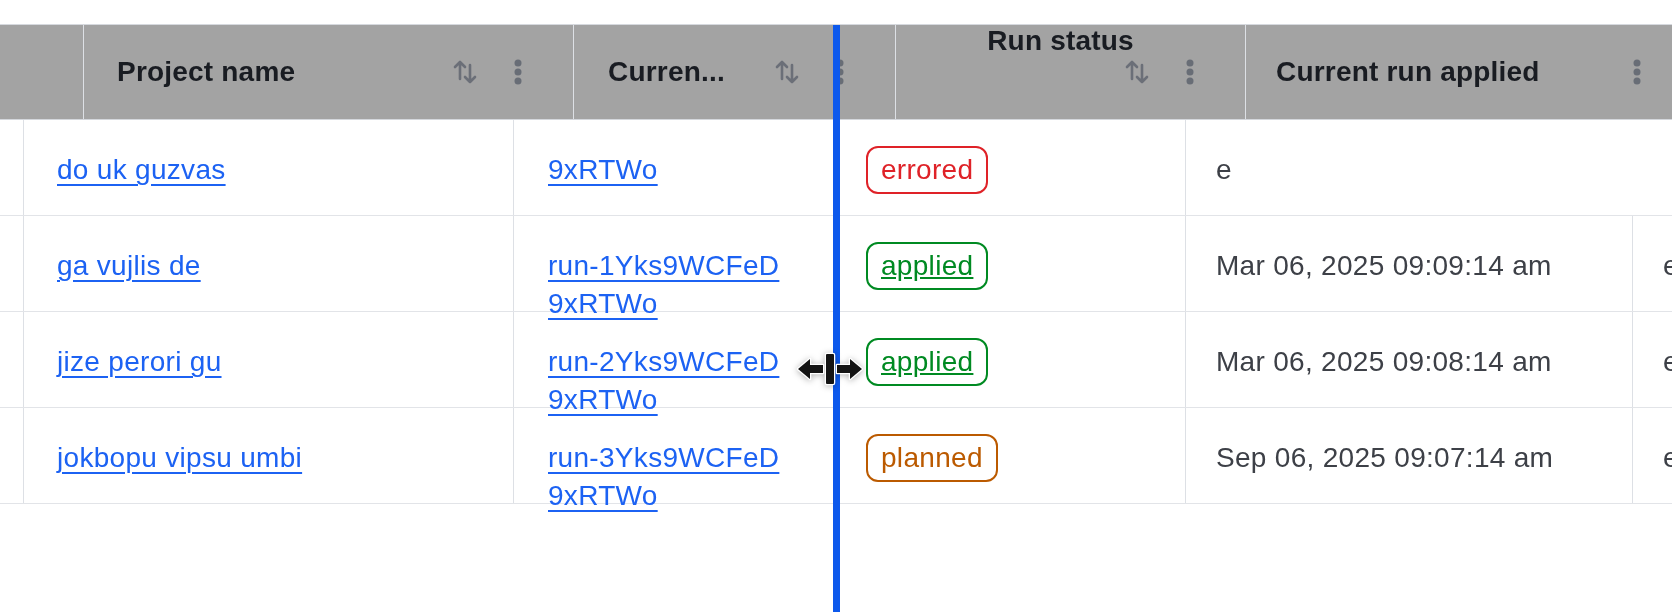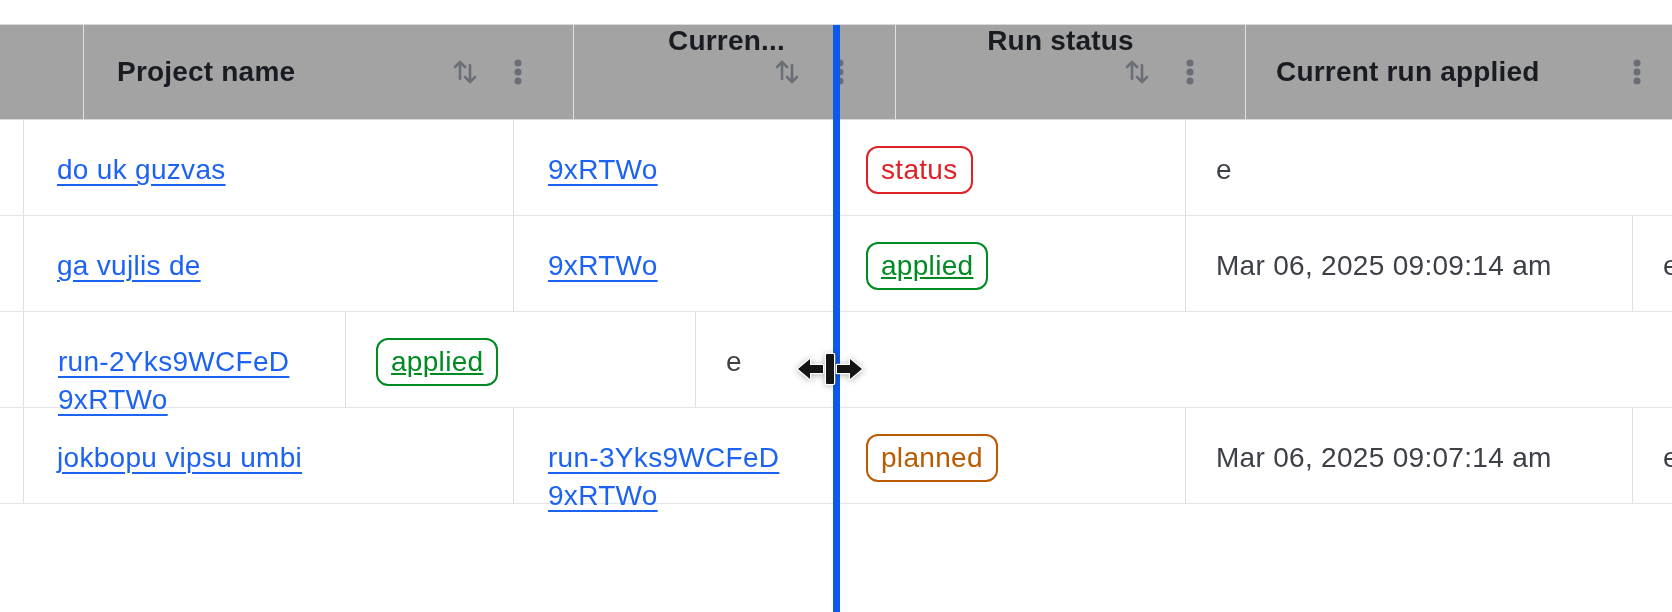--- a/index.html
+++ b/index.html
@@ -17,21 +17,21 @@
   }
   .tr { display:flex; height:96px; border-bottom:1px solid #e2e4e8; background:#fff; }
   .th, .td { height:100%; border-right:1px solid #dde0e5; flex-shrink:0; }
   .c0 { width:24px; }
   .c1 { width:490px; }
   .c2 { width:322px; }
   .c3 { width:350px;flex-direction:column; }
   .c4 { width:447px; }
   .c5 { flex:1 1 auto; border-right:none; }
   .th { display:flex; align-items:center; padding-left:33px; padding-right:50px; }
-  .th.c2 { padding-left:34px;flex-direction:column; }
+  .th.c2 { padding-left:34px; }
   .th.c3, .th.c4, .th.c5 { padding-left:30px; }
   .th-label {
     font-weight:700; color:#191c22; font-size:28px; letter-spacing:0.2px;
     white-space:nowrap; overflow:hidden; text-overflow:ellipsis;
   }
   .th-icons { margin-left:auto; display:flex; align-items:center; gap:34px; }
   .icon-btn { display:inline-flex; align-items:center; cursor:pointer; }
   .td { padding-top:31px; padding-left:33px; }
   .td.c0 { padding:0; }
   .td.c2 { padding-left:34px; }
@@ -144,72 +144,78 @@
 
     <div class="tr">
       <div class="td c0"></div>
       <div class="td c1">
         <a class="cell-link">do uk guzvas</a>
       </div>
       <div class="td c2">
         <a class="cell-link"><span class="run-line">9xRTWo</span></a>
       </div>
       <div class="td c3">
-        <span class="badge" data-status="errored">status</span>
+        <span class="badge" data-status="errored">errored</span>
       </div>
       <div class="td c5">
         <span class="extra-text">e</span>
       </div>
     </div>
 
     <div class="tr">
       <div class="td c0"></div>
       <div class="td c1">
         <a class="cell-link">ga vujlis de</a>
       </div>
       <div class="td c2">
-        <a class="cell-link"><span class="run-line">9xRTWo</span></a>
+        <a class="cell-link"><span class="run-line">run-1Yks9WCFeD</span><span class="run-line">9xRTWo</span></a>
       </div>
       <div class="td c3">
         <span class="badge" data-status="applied">applied</span>
       </div>
       <div class="td c4">
         <span class="timestamp">Mar 06, 2025 09:09:14 am</span>
       </div>
       <div class="td c5">
         <span class="extra-text">e</span>
       </div>
     </div>
 
     <div class="tr">
       <div class="td c0"></div>
+      <div class="td c1">
+        <a class="cell-link">jize perori gu</a>
+      </div>
       <div class="td c2">
         <a class="cell-link"><span class="run-line">run-2Yks9WCFeD</span><span class="run-line">9xRTWo</span></a>
       </div>
       <div class="td c3">
         <span class="badge" data-status="applied">applied</span>
       </div>
+      <div class="td c4">
+        <span class="timestamp">Mar 06, 2025 09:08:14 am</span>
+      </div>
       <div class="td c5">
         <span class="extra-text">e</span>
       </div>
     </div>
 
     <div class="tr">
       <div class="td c0"></div>
       <div class="td c1">
         <a class="cell-link">jokbopu vipsu umbi</a>
       </div>
       <div class="td c2">
         <a class="cell-link"><span class="run-line">run-3Yks9WCFeD</span><span class="run-line">9xRTWo</span></a>
       </div>
       <div class="td c3">
         <span class="badge" data-status="planned">planned</span>
       </div>
       <div class="td c4">
-        <span class="timestamp">Mar 06, 2025 09:07:14 am</span>
+        <span class="timestamp">Sep 06, 2025 09:07:14 am</span>
       </div>
       <div class="td c5">
         <span class="extra-text">e</span>
       </div>
     </div>
 
   </div>
 
   <div class="resize-line"></div>
 

